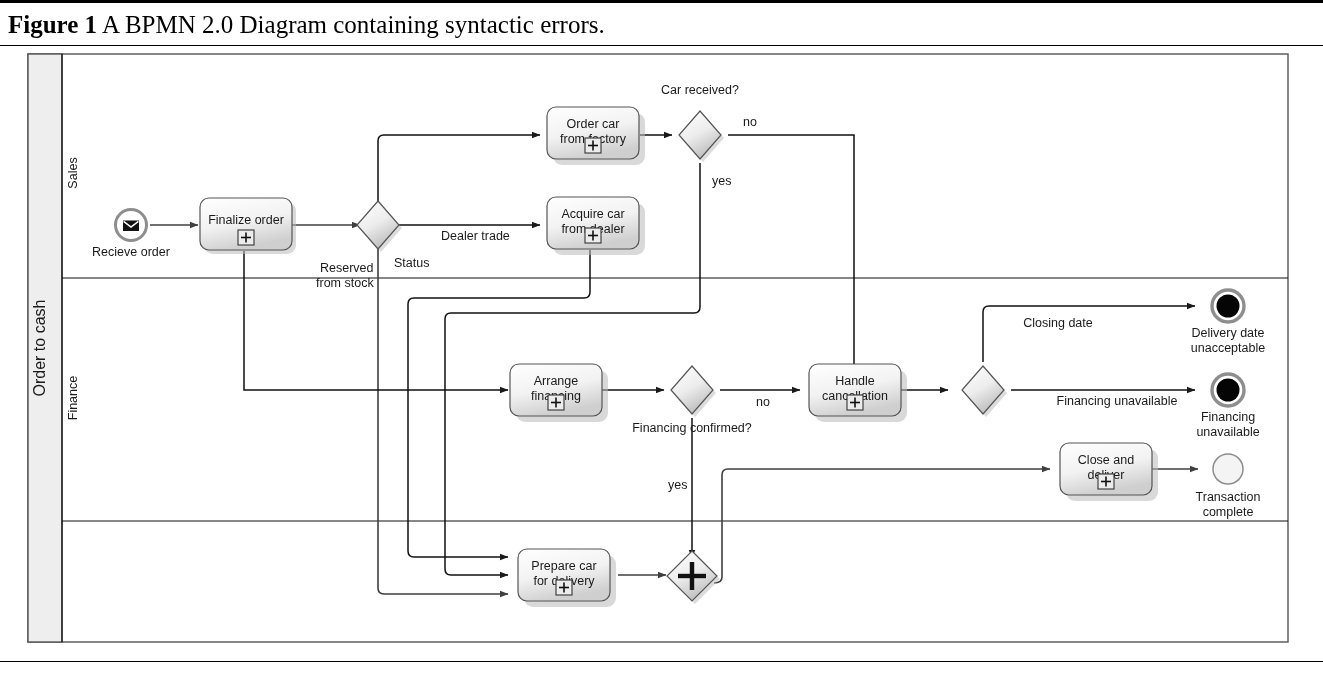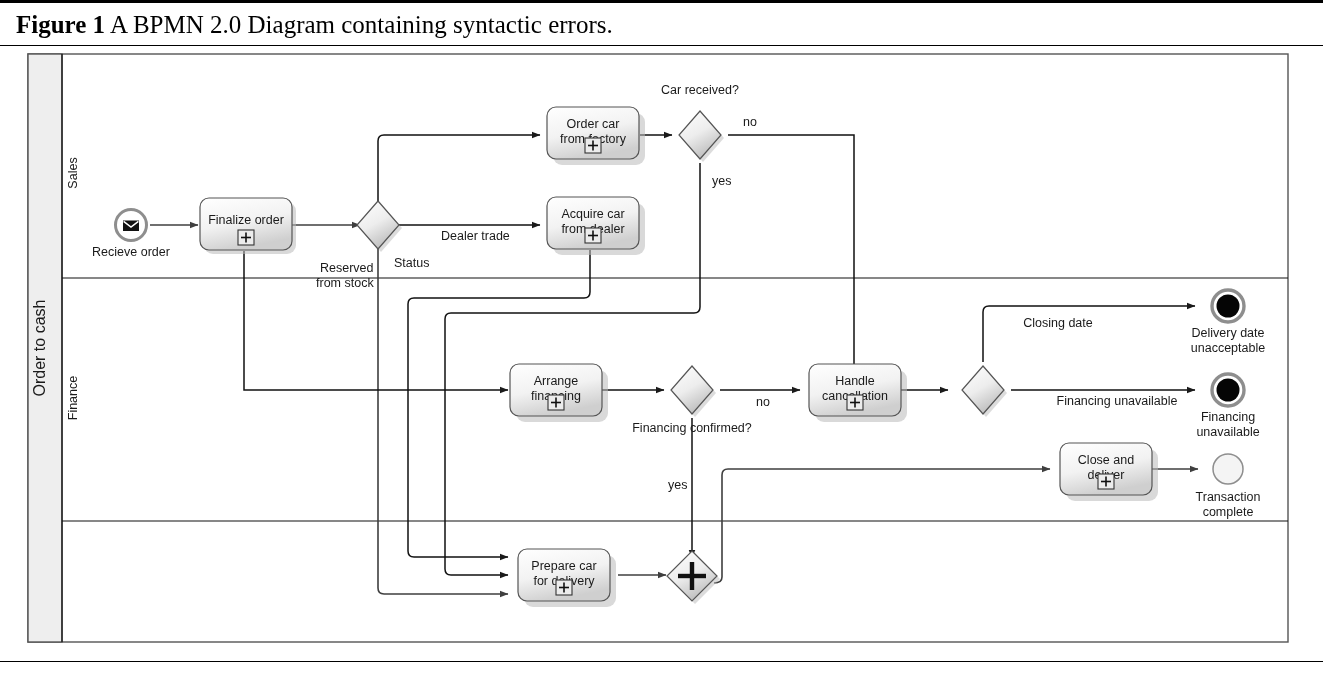--- a/index.html
+++ b/index.html
@@ -8,21 +8,21 @@
     width:1323px; height:683px;
     background:#ffffff;
     font-family:"Liberation Sans", sans-serif;
     overflow:hidden;
     position:relative;
   }
   
   #caption-bar {
     position:absolute; left:0; top:0; width:1323px; height:46px;
     border-top:3px solid #000;
-    padding-left:16px;
+    padding-left:8px;
   }
   #caption-text {
     font-family:"Liberation Serif", serif;
     font-size:25px;
     line-height:43px;
     color:#000;
     white-space:nowrap;
   }
   #caption-text .fig-num { font-weight:bold; }
   #caption-rule {

